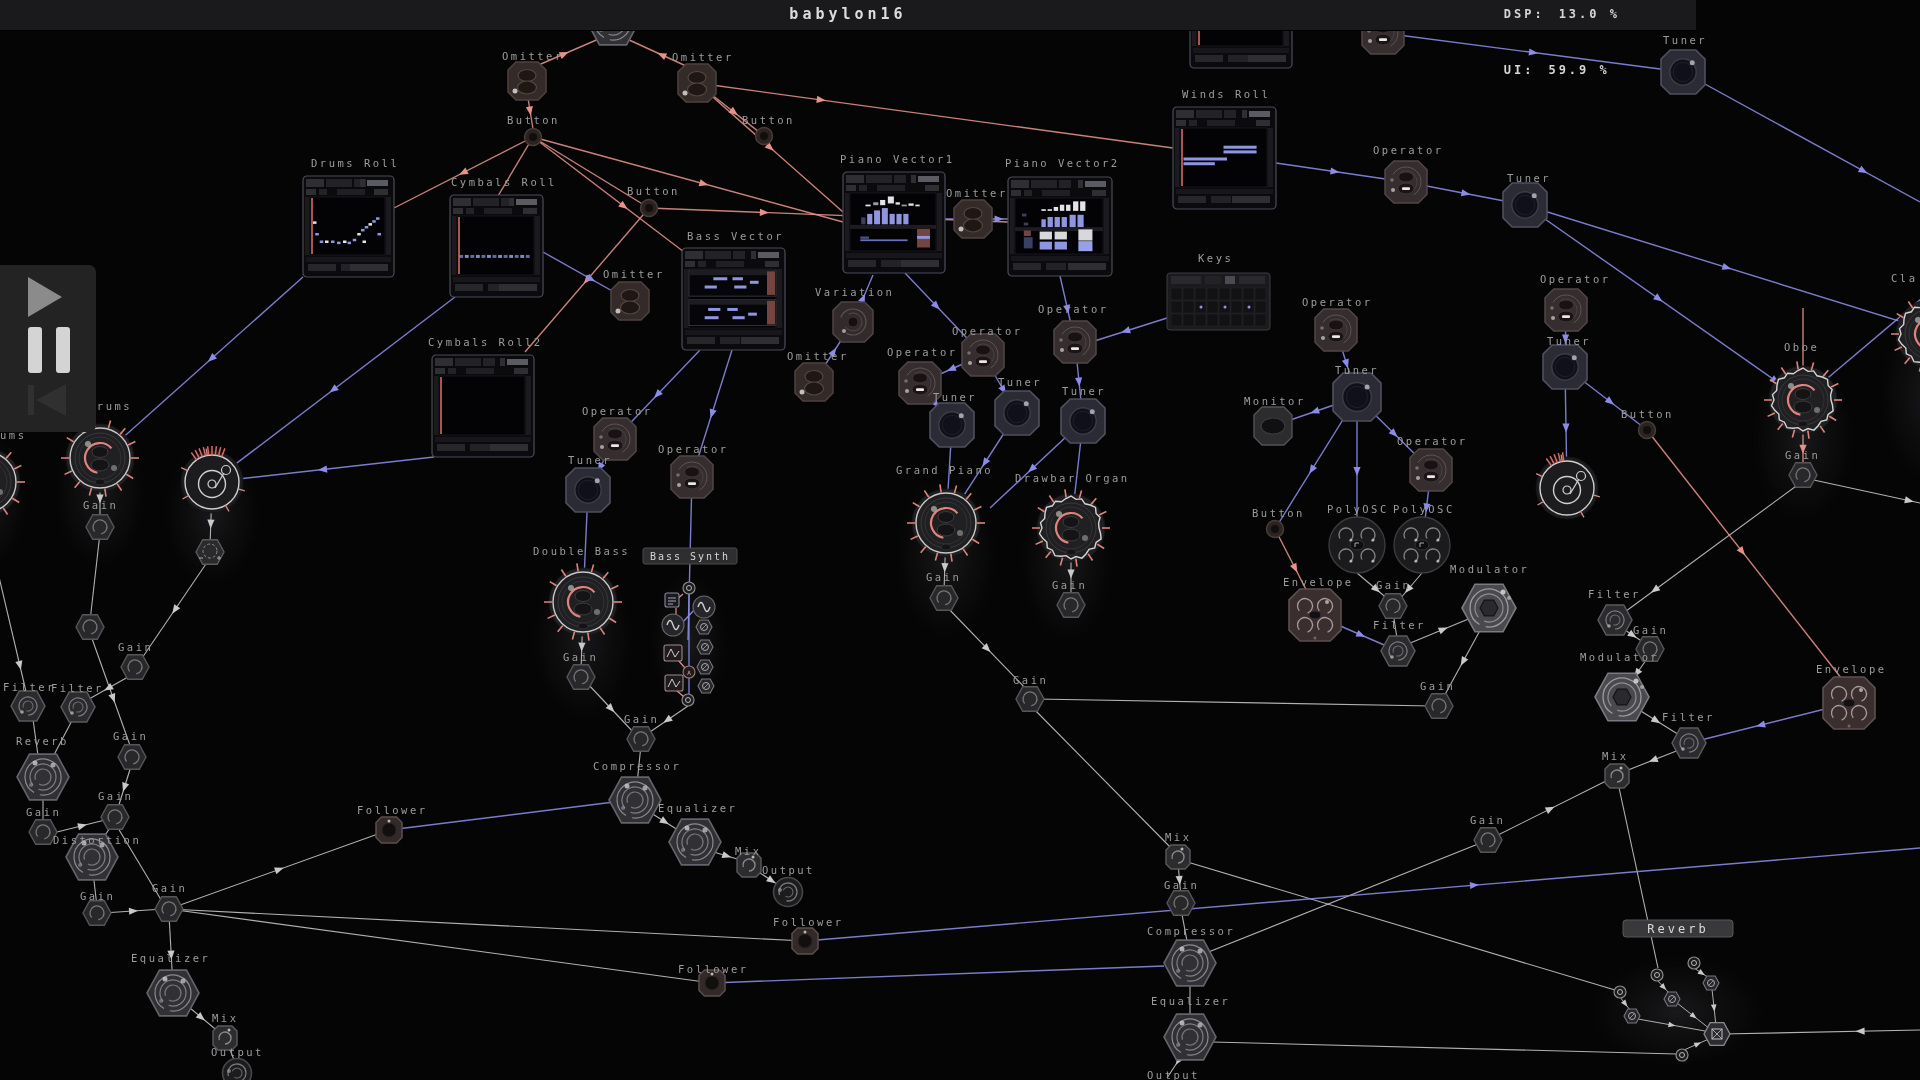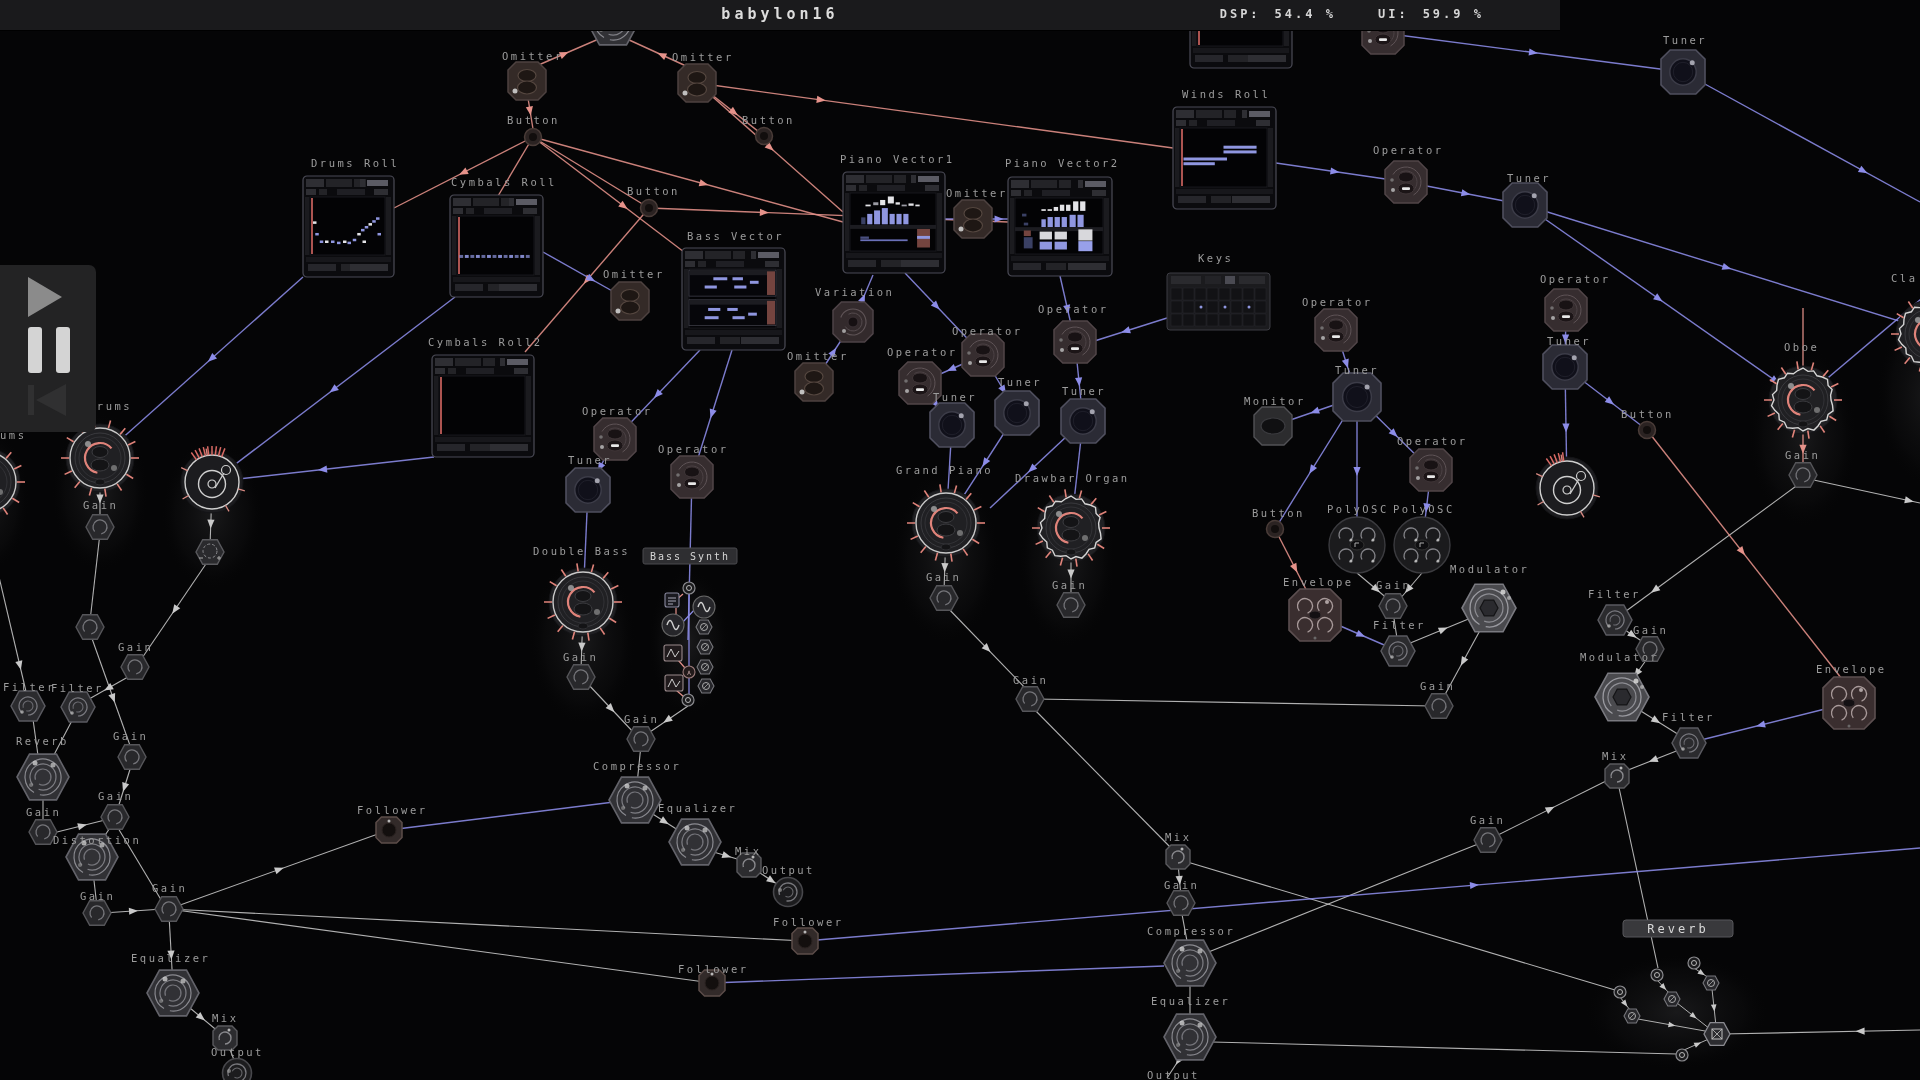--- a/index.html
+++ b/index.html
@@ -1,22 +1,22 @@
 <!DOCTYPE html>
 <html><head>
 <meta charset="utf-8">
 <style>
   html,body{margin:0;padding:0;background:#050506;width:1920px;height:1080px;overflow:hidden;
     font-family:"DejaVu Sans Mono", monospace;}
-  #topbar{position:absolute;left:0;top:0;width:1560px;height:30px;background:#1a1a1c;z-index:20;
+  #topbar{position:absolute;left:0;top:0;width:1696px;height:30px;background:#1a1a1c;z-index:20;
     border-bottom:1px solid #000;}
   #app-title{position:absolute;left:50%;top:5px;transform:translateX(-50%);color:#dcdcdc;
     font-size:15px;font-weight:bold;letter-spacing:4px;}
   #sysinfo{position:absolute;right:76px;top:7px;display:flex;gap:42px;color:#d6d6d6;
-    font-size:12px;font-weight:bold;letter-spacing:3px;}
+    font-size:12px;font-weight:bold;letter-spacing:3px;flex-direction:column;}
   .sysgroup{display:flex;gap:14px;}
   #transport{position:absolute;left:0;top:265px;width:96px;height:167px;background:#232324;
     border-radius:0 7px 7px 0;z-index:10;}
   #play-btn{position:absolute;left:28px;top:12px;width:0;height:0;border-top:20px solid transparent;
     border-bottom:20px solid transparent;border-left:34px solid #8b8b8b;cursor:pointer;}
   #pause-btn{position:absolute;left:28px;top:62px;width:44px;height:46px;cursor:pointer;}
   #pause-btn div{position:absolute;top:0;width:14px;height:46px;background:#d4d4d4;border-radius:3px;}
   #pause-btn div:nth-child(2){left:28px;}
   #skip-btn{position:absolute;left:28px;top:119px;width:44px;height:32px;cursor:pointer;opacity:1;}
   #skip-btn .bar{position:absolute;left:0;top:1px;width:6px;height:30px;background:#303031;}
@@ -26,21 +26,21 @@
   text{font-family:"DejaVu Sans Mono", monospace;}
 </style>
 </head>
 <body>
 
 <div id="topbar">
   <span id="app-title">babylon16</span>
   <div id="sysinfo">
     <span class="sysgroup">
       <span>DSP:</span>
-      <span>54.4 %</span>
+      <span>13.0 %</span>
     </span>
     <span class="sysgroup">
       <span>UI:</span>
       <span>59.9 %</span>
     </span>
   </div>
 </div>
 
 <div id="transport">
   <div id="play-btn"></div>

